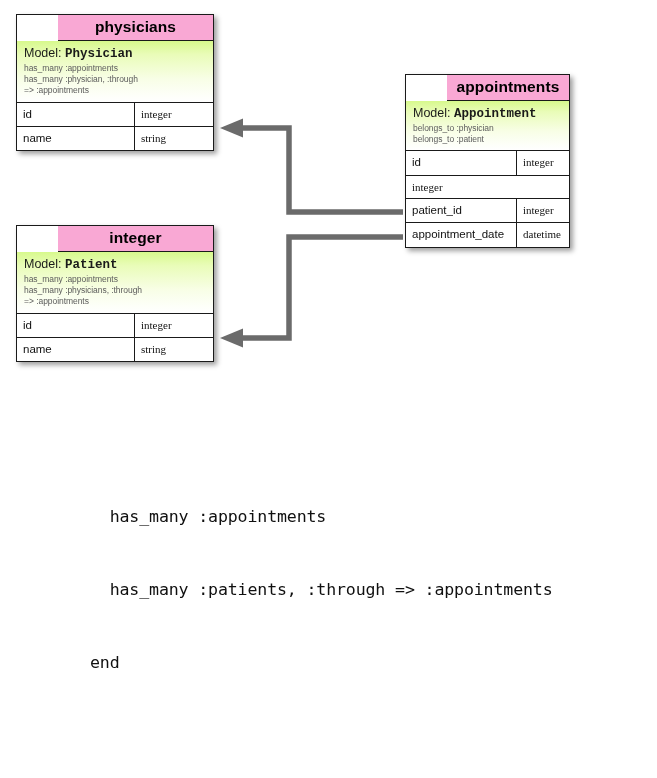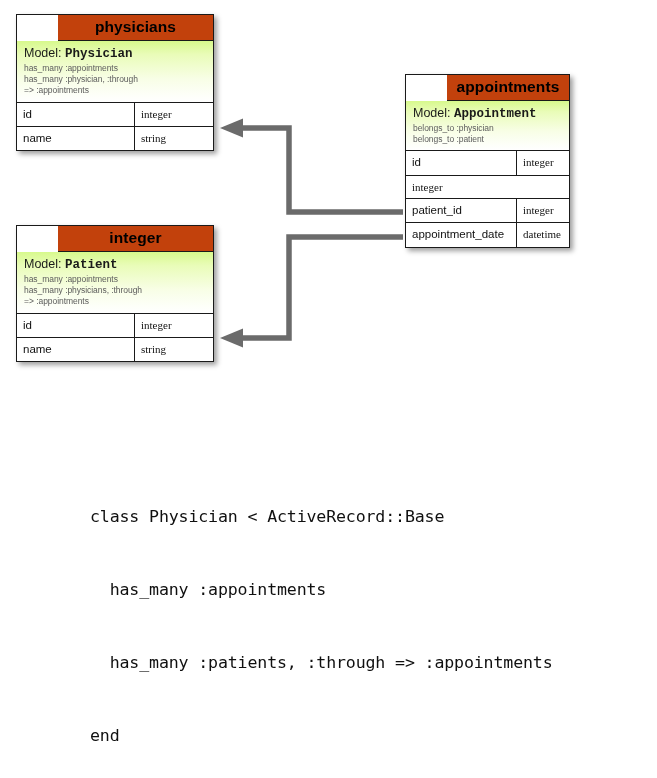--- a/index.html
+++ b/index.html
@@ -28,21 +28,21 @@
     position: absolute;
     box-sizing: border-box;
     border: 1.5px solid #1a1a1a;
     background: #ffffff;
     box-shadow: 3px 3px 5px rgba(0,0,0,0.38);
     z-index: 5;
   }
 
   .entity-title {
     box-sizing: border-box;
-    background: #c2410c;
+    background: #f9a8d4;
     border-bottom: 1.5px solid #1a1a1a;
     text-align: center;
     font-weight: bold;
     font-size: 15.5px;
     color: #000000;
     letter-spacing: 0.1px;
     padding: 4px 0 5px 0;
     line-height: 1.05;
     margin-left: 41px;
   }
@@ -212,20 +212,19 @@
     <div class="attr-row">
       <div class="attr-name">appointment_date</div>
       <div class="attr-type">datetime</div>
     </div>
   </div>
 
 </div>
 
 <div id="code">
   <div class="code-block">
-    <div class="code-line">class Physician &lt; ActiveRecord::Base</div>
     <div class="code-line">  has_many :appointments</div>
     <div class="code-line">  has_many :patients, :through =&gt; :appointments</div>
     <div class="code-line">end</div>
   </div>
   
   
 </div>
 
 </body></html>

